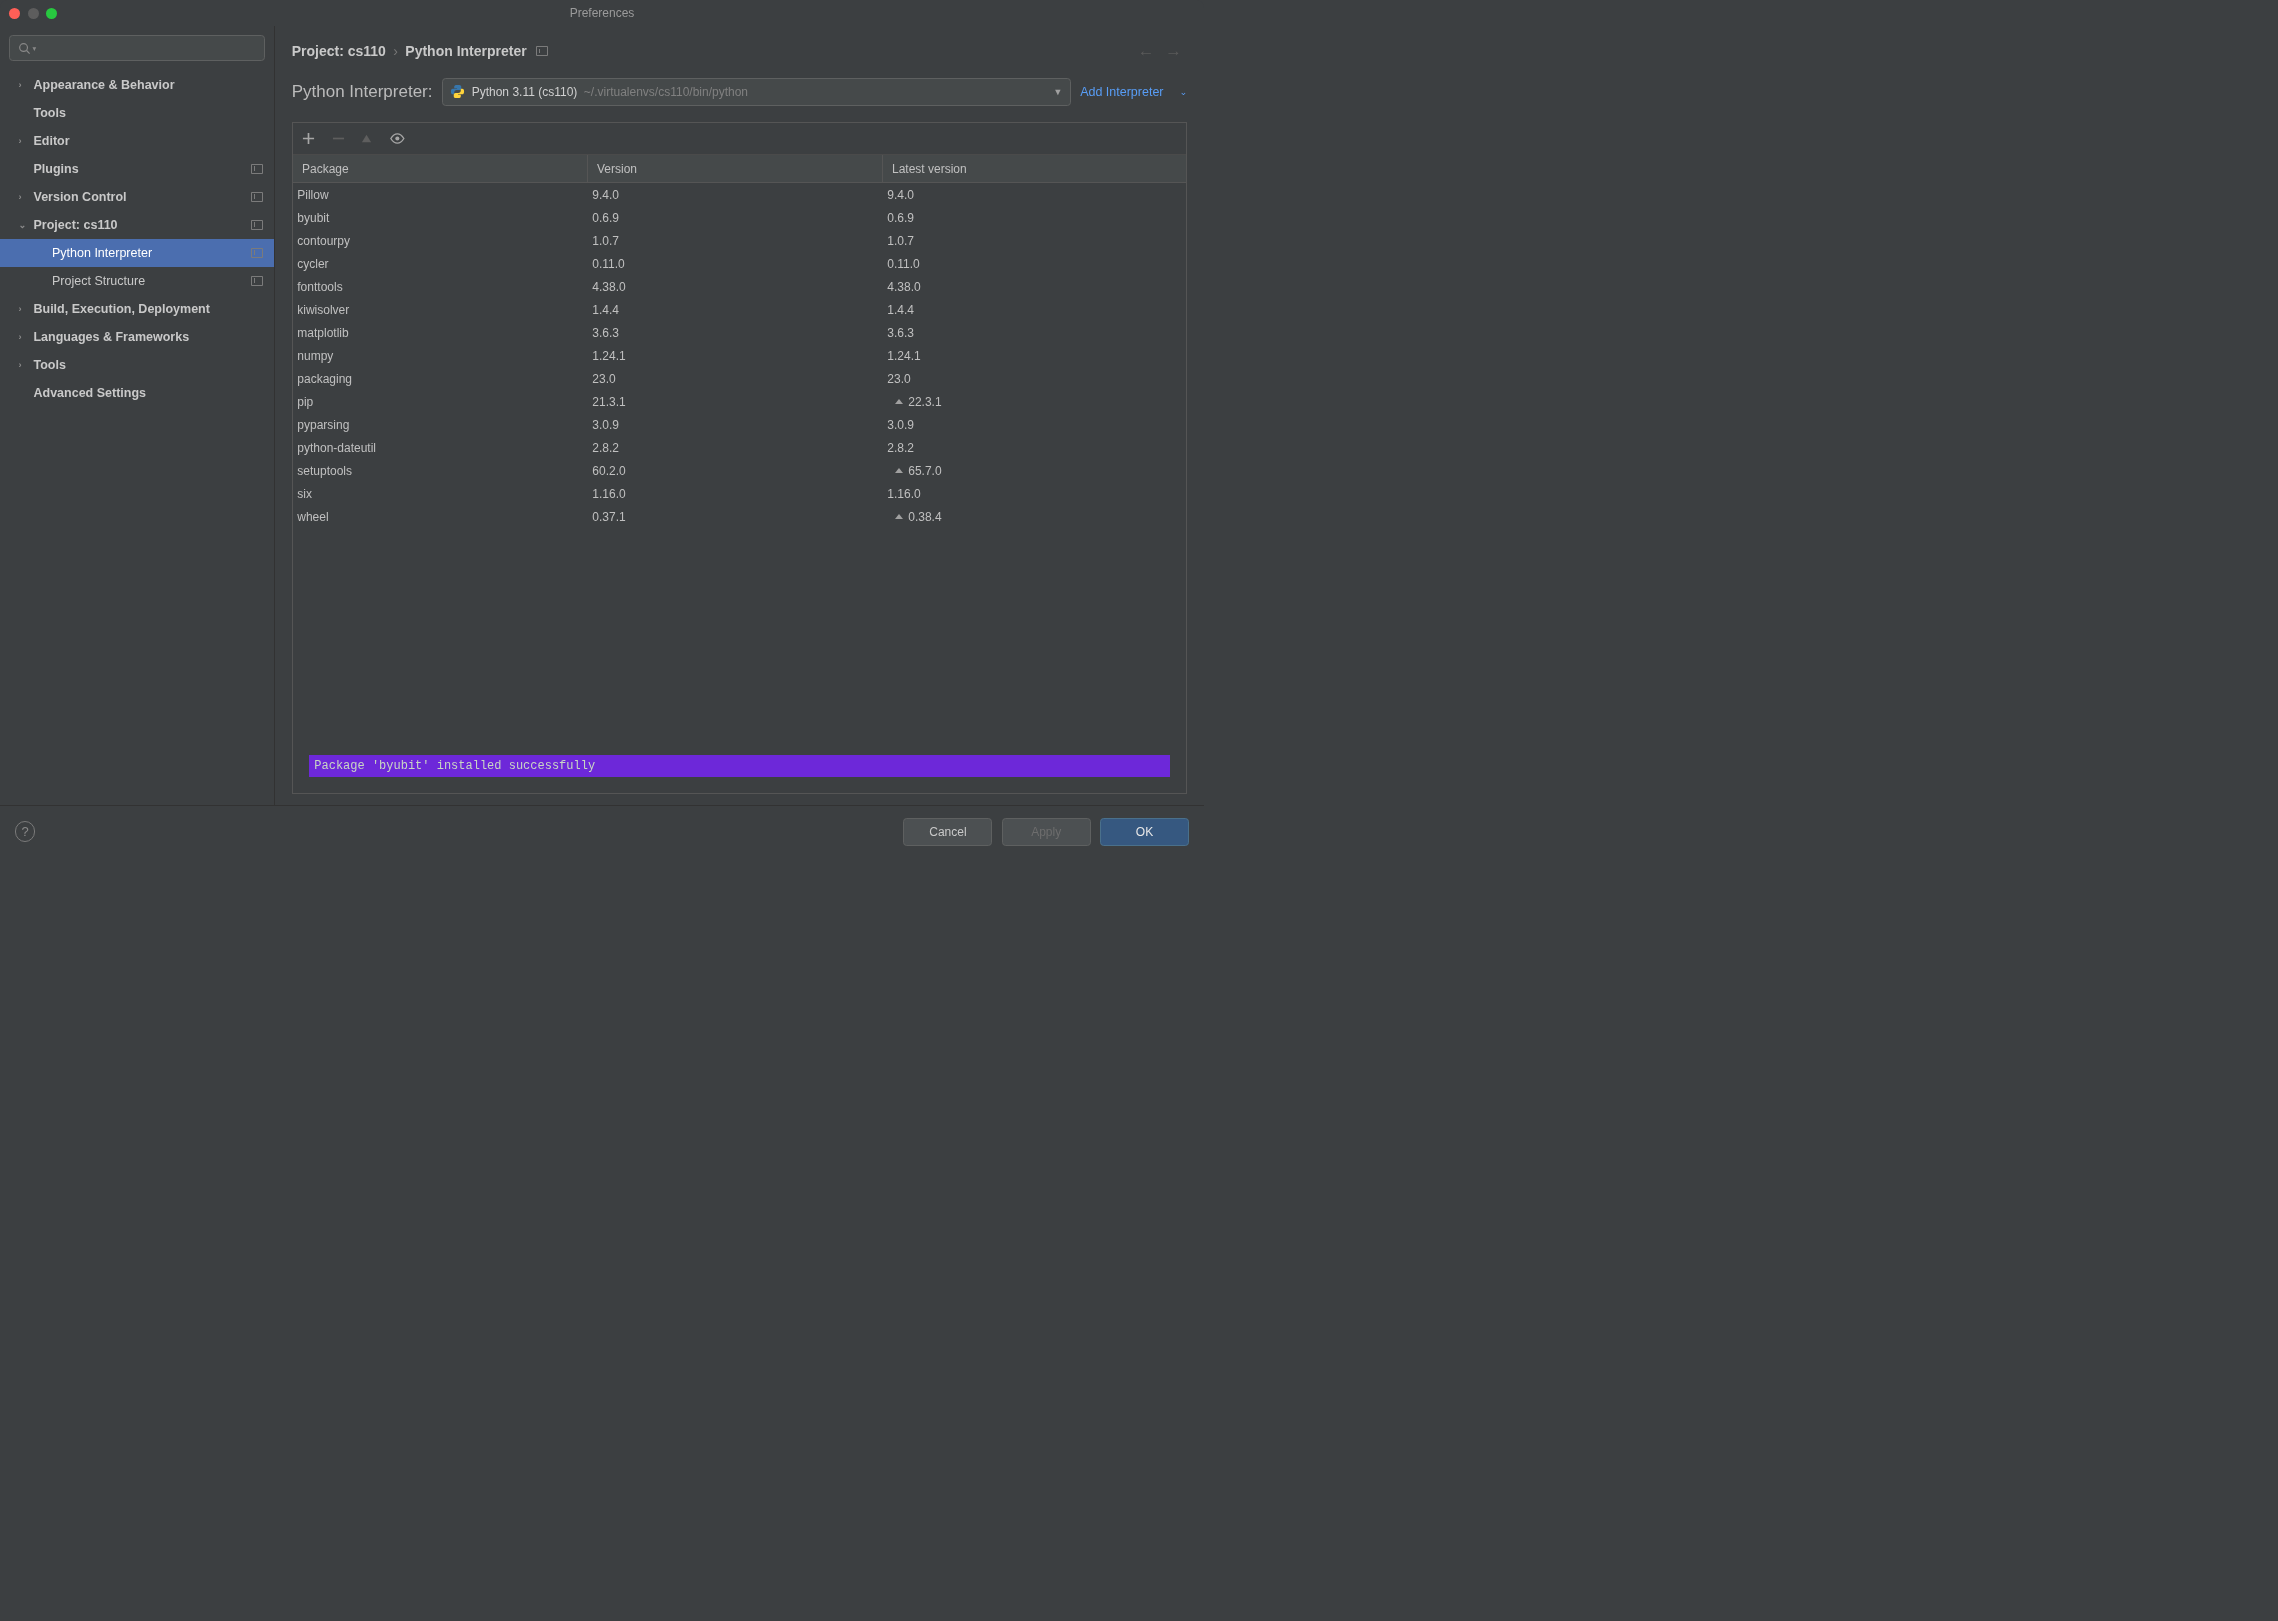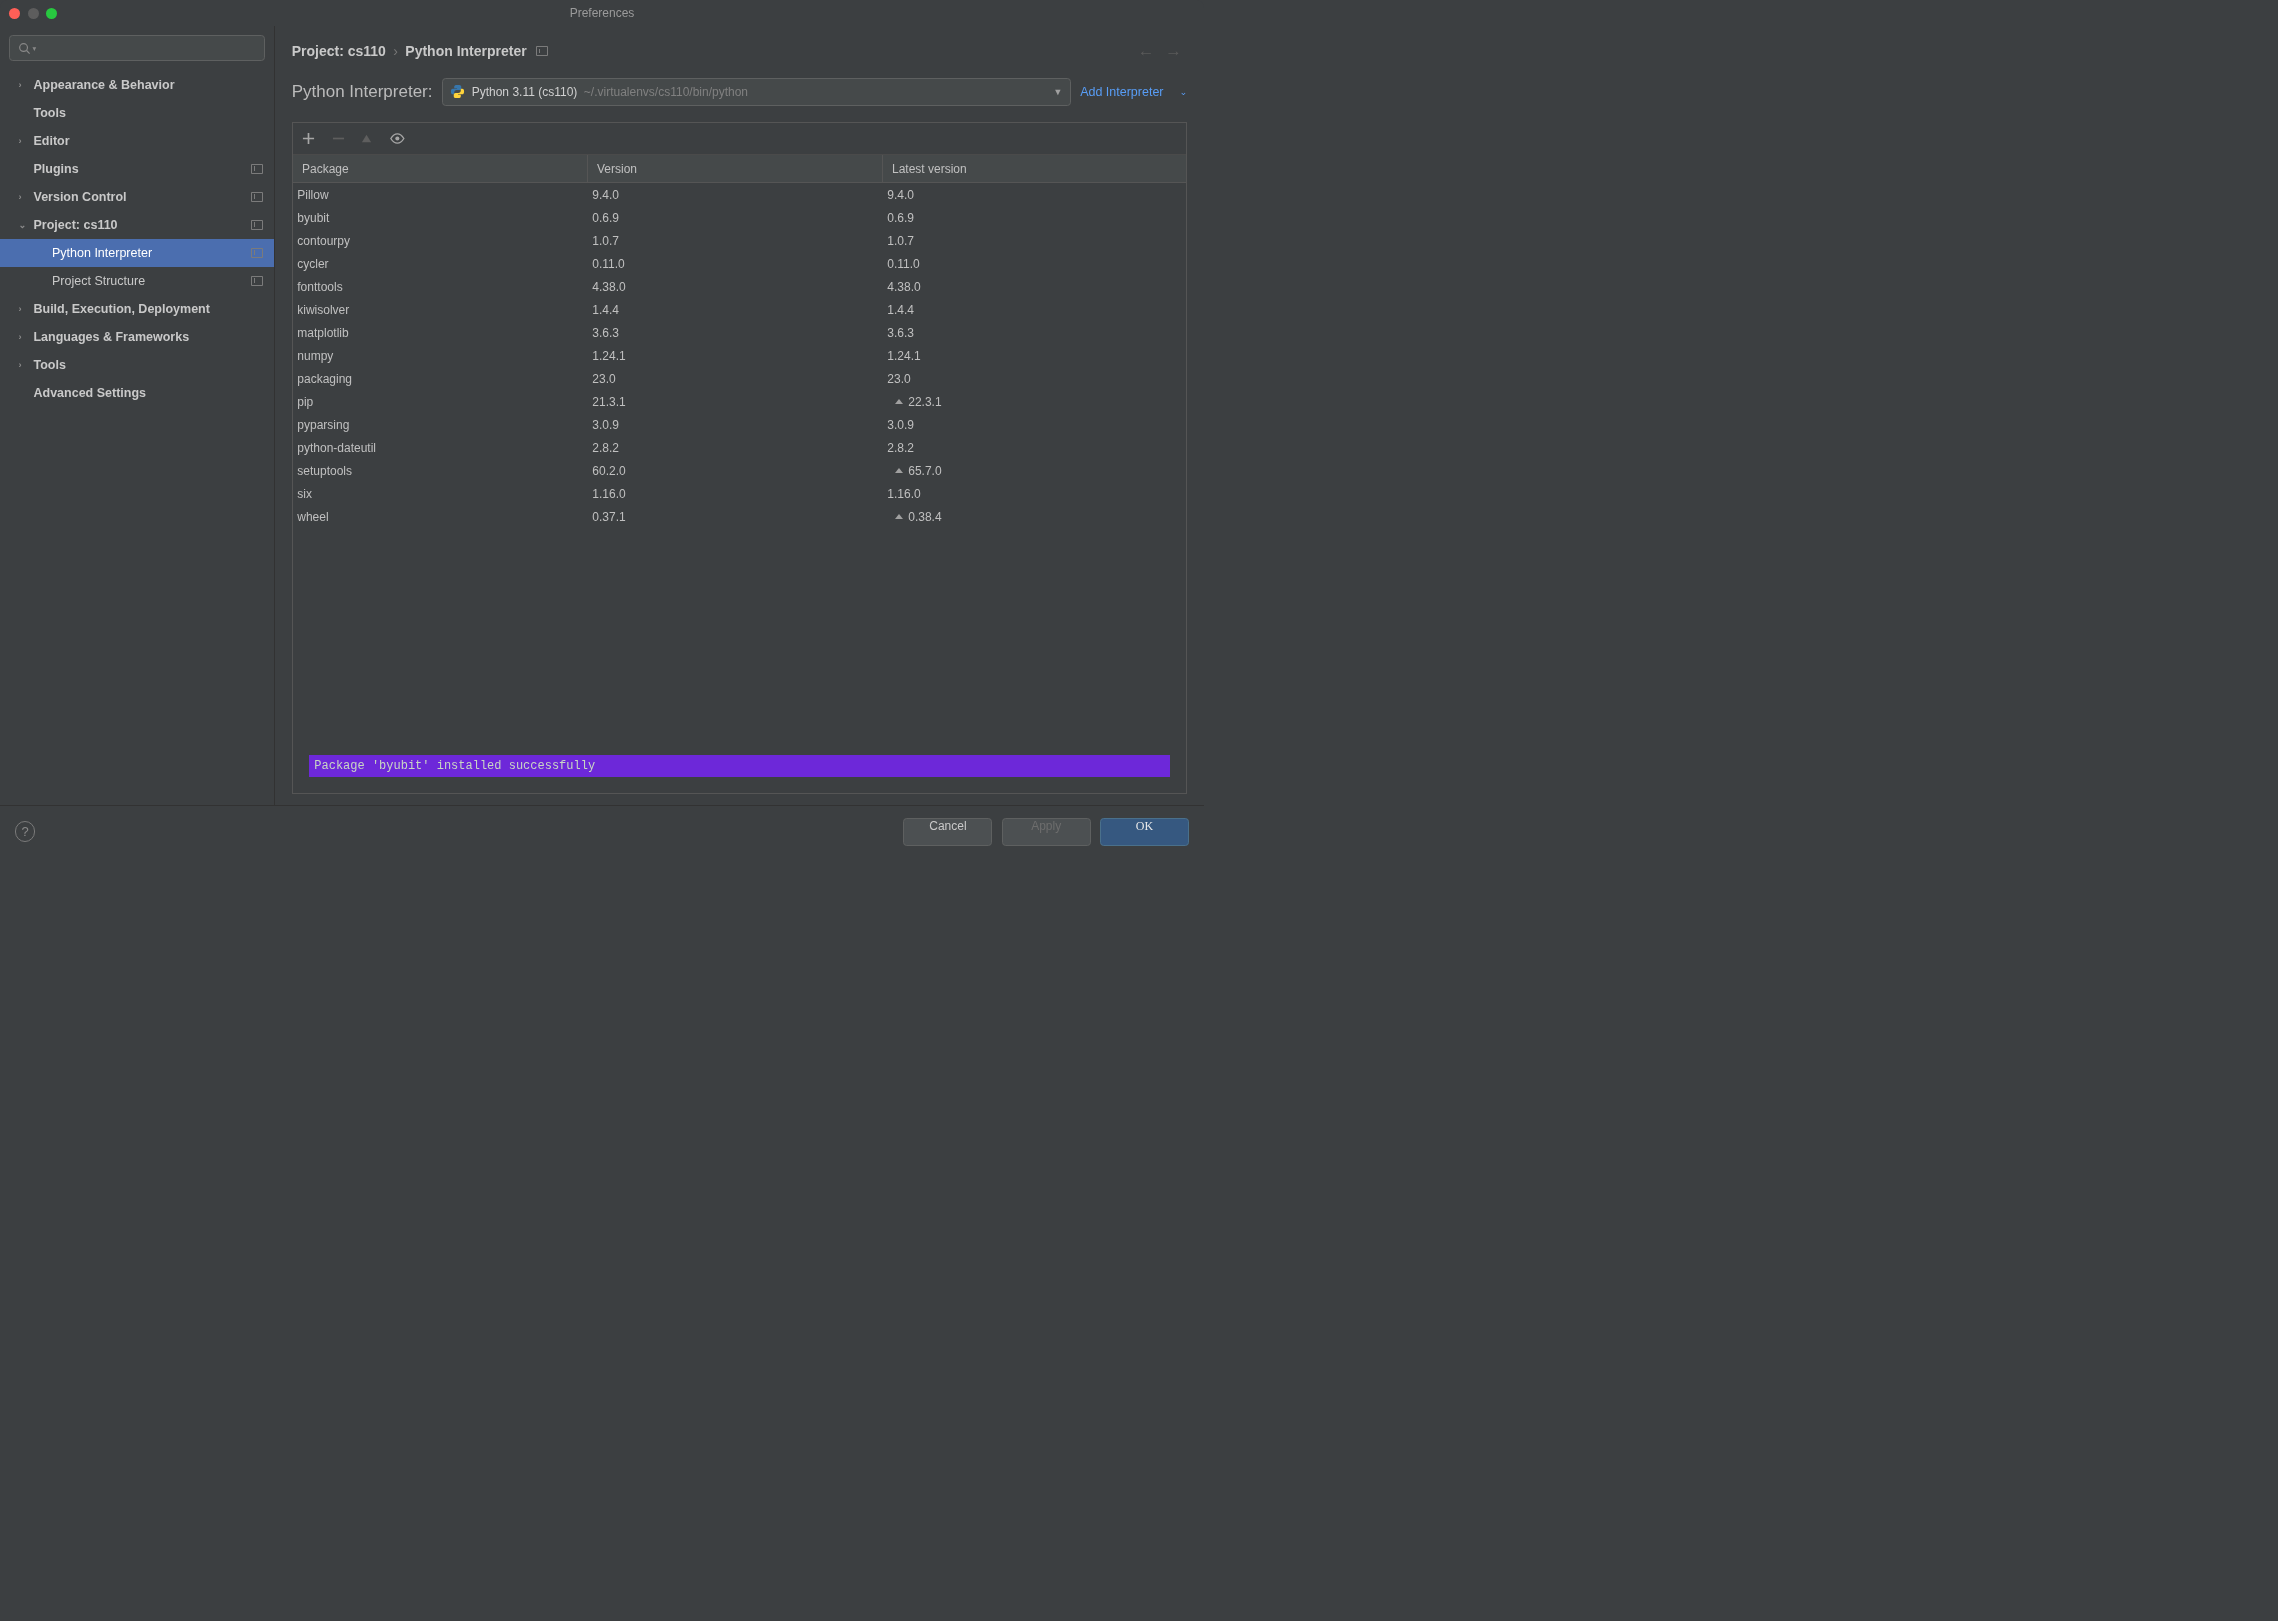--- a/index.html
+++ b/index.html
@@ -199,25 +199,25 @@
   display:flex; align-items:center; justify-content:center;
   font-size: 13px;
 }
 .footer-btns { margin-left: auto; display: flex; gap: 9.3px; }
 .btn {
   height: 28px; min-width: 89px;
   border-radius: 3.7px;
   border: 0.9px solid #5e6060;
   background: #4c5052;
   color: #c9c9c9;
-  display:flex; align-items:flex-start; justify-content:center;
+  display:flex; align-items:center; justify-content:center;
   font-size: 12px;
   padding: 0 21px;
 }
-.btn.primary { background: #365880; border-color: #4a708b; color: #e8e8e8; font-family: Liberation Serif, serif; }
+.btn.primary { background: #365880; border-color: #4a708b; color: #e8e8e8; }
 .btn.disabled { color: #6d6d6d; }
 </style>
 </head>
 <body>
 
 <div class="window">
   <div class="titlebar">
     <div class="traffic-lights">
       <div class="traffic-light tl-close"></div>
       <div class="traffic-light tl-min"></div>

